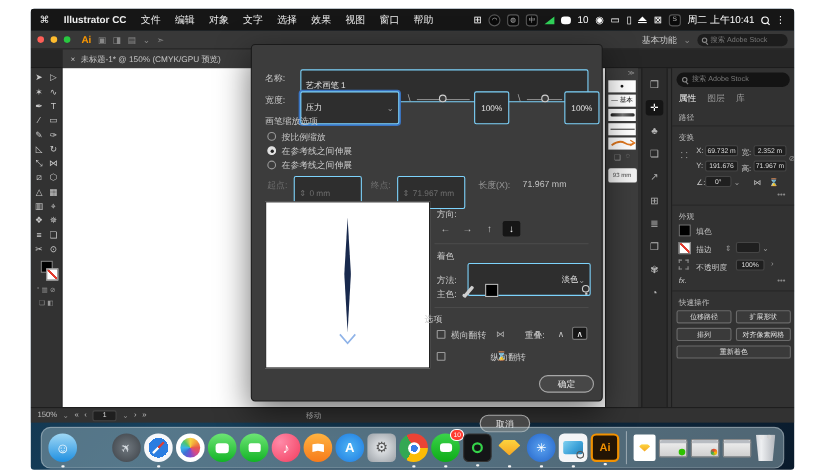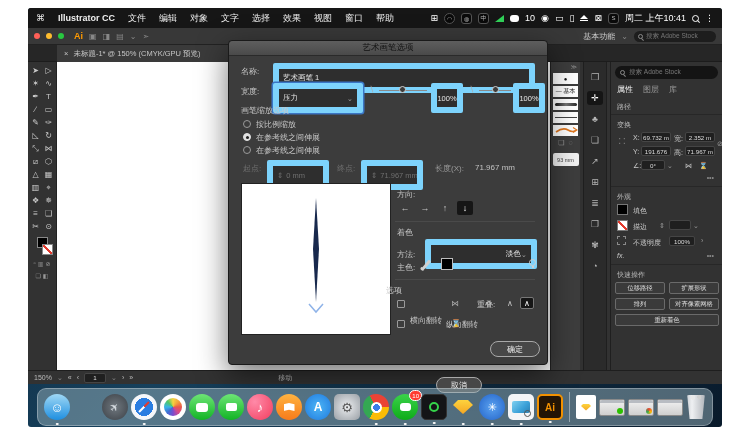--- a/index.html
+++ b/index.html
@@ -80,21 +80,21 @@
   .opic{width:9px;height:9px;border:1px dashed #8a8a8a;}
   
   .statusbar{position:absolute;left:0;bottom:0;width:100%;height:14px;background:#323232;border-top:1px solid #1e1e1e;
     color:#bbb;font-size:7px;display:flex;align-items:center;gap:5px;padding:0 6px;}
   
   .dialog{position:absolute;left:200px;top:32px;width:320px;height:325px;background:#3c3c3c;border:1px solid #1a1a1a;
     border-radius:4px;box-shadow:0 10px 30px rgba(0,0,0,.55);z-index:10;color:#c9c9c9;font-size:8px;}
   .dtitle{position:absolute;left:0;top:0;right:0;height:15px;border-radius:4px 4px 0 0;
     background:linear-gradient(#5e5e5e,#4a4a4a);color:#101010;font-size:8.5px;display:flex;align-items:center;justify-content:center;border-bottom:1px solid #2a2a2a;}
   .dlab{position:absolute;color:#c9c9c9;}
-  .dinput{position:absolute;height:30px;background:#2e2e2e;border:6px solid #7dd3fc;border-radius:2px;
+  .dinput{position:absolute;height:30px;background:#2e2e2e;border:1px solid #7dd3fc;border-radius:2px;
     color:#e6e6e6;font-size:7.5px;display:flex;align-items:center;padding:0 4px;overflow:hidden;white-space:nowrap;}
   .dsel{box-shadow:0 0 0 1.5px #3a75c4;justify-content:space-between;}
   .track{position:absolute;height:1px;background:#8a8a8a;}
   .knob{position:absolute;top:-4px;width:7px;height:7px;border:1px solid #cfcfcf;border-radius:50%;background:#3c3c3c;}
   .radio{position:absolute;width:8px;height:8px;border:1px solid #9a9a9a;border-radius:50%;background:transparent;}
   .radio.sel{background:#e2e2e2;border-color:#e2e2e2;}
   .radio.sel:after{content:"";position:absolute;left:2px;top:2px;width:3px;height:3px;border-radius:50%;background:#222;}
   .dis{color:#6f6f6f;}
   .preview{position:absolute;left:12px;top:142px;width:150px;height:152px;background:#fff;border:1px solid #222;}
   .arrbtn{position:absolute;width:16px;height:14px;display:flex;align-items:center;justify-content:center;
@@ -368,23 +368,20 @@
             <span>1</span>
           </span>
       <span style="color:#888">⌄</span>
       <span>›</span>
       <span>»</span>
       <span style="margin-left:140px;">移动</span>
     </div>
   </div>
 
   <div class="dialog">
-    <div class="dtitle">
-          <span>艺术画笔选项</span>
-        </div>
 
     <span class="dlab" style="left:12px;top:25px;">名称:</span>
     <div class="dinput" style="left:44px;top:22px;width:262px;">
           <span>艺术画笔 1</span>
         </div>
 
     <span class="dlab" style="left:12px;top:45px;">宽度:</span>
     <div class="dinput dsel" style="left:44px;top:42px;width:90px;">
       <span>压力</span>
       <span style="color:#999">⌄</span>
@@ -454,21 +451,21 @@
       <span style="color:#999">⌄</span>
     </div>
     <span class="dlab" style="left:168px;top:221px;">主色:</span>
     <span class="eyed" style="left:196px;top:218px;"></span>
     <span class="kswatch" style="left:212px;top:217px;"></span>
     <span class="bulb" style="left:300px;top:218px;"></span>
 
     <div class="dhr" style="left:166px;right:12px;top:238px;"></div>
     <span class="dlab" style="left:157px;top:244px;">选项</span>
     <span class="chk" style="left:168px;top:259px;"></span>
-    <span class="dlab" style="left:181px;top:274px;">横向翻转</span>
+    <span class="dlab" style="left:181px;top:258px;">横向翻转</span>
     <span class="dlab" style="left:222px;top:258px;color:#aaa;">⋈</span>
     <span class="dlab" style="left:248px;top:258px;">重叠:</span>
     <span class="ovbtn" style="left:274px;top:256px;">
           <span>∧</span>
         </span>
     <span class="ovbtn active" style="left:291px;top:256px;">
           <span>∧</span>
         </span>
     <span class="chk" style="left:168px;top:279px;"></span>
     <span class="dlab" style="left:181px;top:278px;margin-left:36px;">纵向翻转</span>

